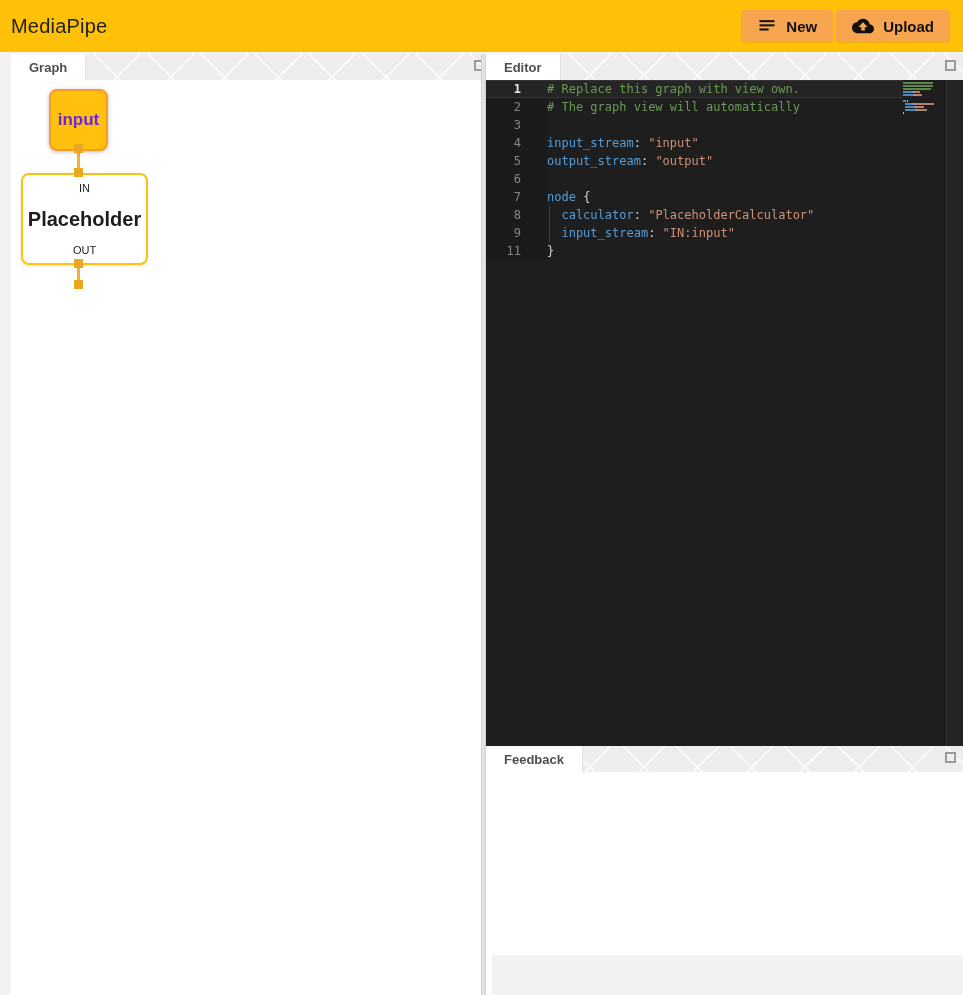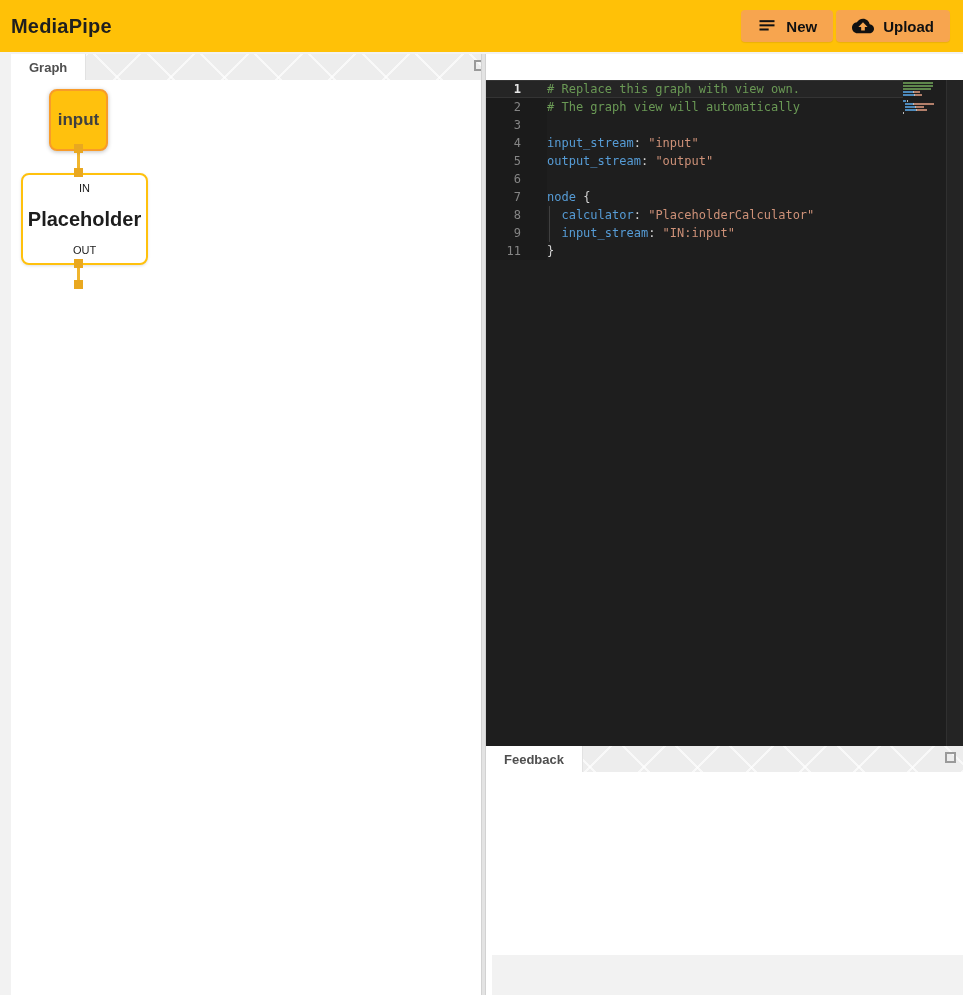--- a/index.html
+++ b/index.html
@@ -17,21 +17,21 @@
     --tok-plain:#D4D4D4;
     --tab-text:#4F4F4F;
   }
   *{box-sizing:border-box;margin:0;padding:0}
   body{font-family:"Liberation Sans",sans-serif;background:#fff}
   .app{position:relative;width:963px;height:995px;overflow:hidden;background:#f2f2f2}
 
   
   .header{position:absolute;left:0;top:0;width:963px;height:52px;background:var(--header-bg);
     display:flex;align-items:center;justify-content:space-between;padding:0 13px 0 11px}
-  .app-title{font-size:20px;font-weight:bold;color:#1F1F1F;letter-spacing:.2px}
+  .app-title{font-size:20px;font-weight:normal;color:#1F1F1F;letter-spacing:.2px}
   .header-buttons{display:flex;gap:3px}
   .hdr-btn{display:flex;align-items:center;gap:9px;height:30px;padding:16px 16px;border:none;
     background:var(--button-bg);border-radius:4px;font-family:"Liberation Sans",sans-serif;
     font-size:15px;font-weight:bold;color:#111;cursor:pointer;box-shadow:0 1px 1px rgba(0,0,0,.08)}
   .hdr-btn svg{display:block}
 
   
   .tab-strip{position:absolute;left:0;right:0;top:0;height:26px;background-color:#EDEDED;
     background-image:
       repeating-linear-gradient(45deg, rgba(255,255,255,.65) 0 2px, rgba(255,255,255,0) 2px 38px),
@@ -41,21 +41,21 @@
     font-weight:bold;color:var(--tab-text);border-right:1px solid #e2e2e2;cursor:pointer;white-space:nowrap}
   .popout-icon{position:absolute;right:7px;top:6px;width:11px;height:11px;border:2px solid #9a9a9a;
     background:transparent;cursor:pointer}
 
   
   .graph-panel{position:absolute;left:11px;top:54px;width:481px;height:941px;background:#fff}
   .graph-canvas{position:absolute;left:0;top:26px;right:0;bottom:0;background:#fff;overflow:hidden}
   .gnode{position:absolute;display:flex;align-items:center;justify-content:center;z-index:2;cursor:pointer}
   .gnode.stream{background:var(--node-fill);border:2px solid var(--node-border);border-radius:8px;
     box-shadow:0 1px 4px rgba(0,0,0,.25)}
-  .gnode .stream-label{font-size:17px;font-weight:bold;color:#404040}
+  .gnode .stream-label{font-size:17px;font-weight:bold;color:#6d28d9}
   .gnode.calc{background:#fff;border:2px solid var(--node-fill);border-radius:8px;
     box-shadow:0 1px 3px rgba(0,0,0,.12);flex-direction:column;justify-content:space-between;padding:7px 4px}
   .calc-port-label{font-size:11px;color:#1b1b1b}
   .calc-title{font-size:20px;font-weight:bold;color:#1d1d1d}
   .edge{position:absolute;width:3px;background:var(--edge-color);z-index:1}
   .port{position:absolute;width:9px;height:9px;background:var(--port-color);z-index:3}
 
   
   .v-splitter{position:absolute;left:481px;top:54px;width:5px;height:941px;background:#E3E3E3;
     border-left:1px solid #d2d2d2;border-right:1px solid #d2d2d2;cursor:col-resize}
@@ -144,20 +144,26 @@
       <div class="port" style="left:63px;top:64px"></div>
       <div class="port" style="left:63px;top:88px"></div>
       <div class="port" style="left:63px;top:179px"></div>
       <div class="port" style="left:63px;top:200px"></div>
     </div>
   </div>
 
   <div class="v-splitter"></div>
 
   <div class="editor-panel">
+    <div class="tab-strip">
+      <div class="tab">
+        <span>Editor</span>
+      </div>
+      <div class="popout-icon"></div>
+    </div>
     <div class="editor-area">
       <div class="code-lines">
           <div class="code-line current"><span class="ln">1</span><span class="gut-pad"></span><span class="code"><span class="tok-comment"># Replace this graph with view own.</span></span></div>
           <div class="code-line"><span class="ln">2</span><span class="gut-pad"></span><span class="code"><span class="tok-comment"># The graph view will automatically</span></span></div>
           <div class="code-line"><span class="ln">3</span><span class="gut-pad"></span></div>
           <div class="code-line"><span class="ln">4</span><span class="gut-pad"></span><span class="code"><span class="tok-key">input_stream</span><span class="tok-plain">: </span><span class="tok-string">"input"</span></span></div>
           <div class="code-line"><span class="ln">5</span><span class="gut-pad"></span><span class="code"><span class="tok-key">output_stream</span><span class="tok-plain">: </span><span class="tok-string">"output"</span></span></div>
           <div class="code-line"><span class="ln">6</span><span class="gut-pad"></span><span class="code"></span></div>
           <div class="code-line"><span class="ln">7</span><span class="gut-pad"></span><span class="code"><span class="tok-key">node</span><span class="tok-plain"> {</span></span></div>
           <div class="code-line"><span class="ln">8</span><span class="gut-pad"></span><span class="code"><span class="guide-line"></span><span class="tok-key">  calculator</span><span class="tok-plain">: </span><span class="tok-string">"PlaceholderCalculator"</span></span></div>

